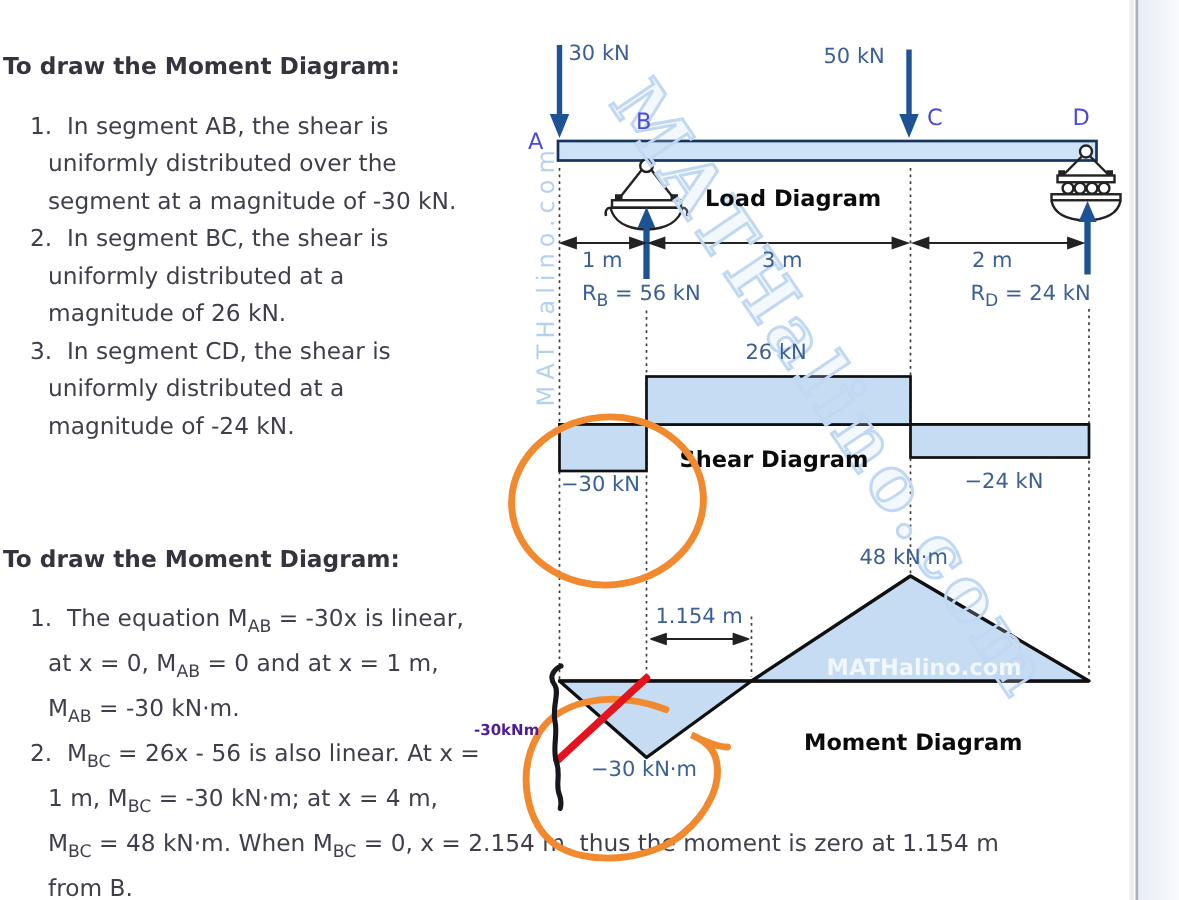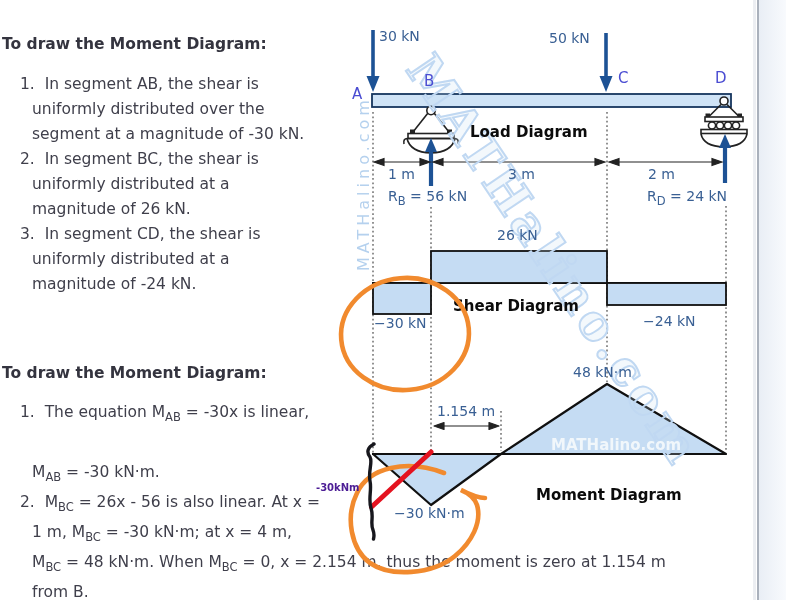--- a/index.html
+++ b/index.html
@@ -126,20 +126,21 @@
   <div class="line" style="left:32px;top:124px">segment at a magnitude of -30 kN.</div>
   <div class="line" style="left:20px;top:149px">2.  In segment BC, the shear is</div>
   <div class="line" style="left:32px;top:174px">uniformly distributed at a</div>
   <div class="line" style="left:32px;top:199px">magnitude of 26 kN.</div>
   <div class="line" style="left:20px;top:224px">3.  In segment CD, the shear is</div>
   <div class="line" style="left:32px;top:249px">uniformly distributed at a</div>
   <div class="line" style="left:32px;top:274px">magnitude of -24 kN.</div>
 
   <div class="h" style="left:2px;top:364px">To draw the Moment Diagram:</div>
   <div class="line" style="left:20px;top:402px">1.  The equation M<sub>AB</sub> = -30x is linear,</div>
+  <div class="line" style="left:32px;top:432px">at x = 0, M<sub>AB</sub> = 0 and at x = 1 m,</div>
   <div class="line" style="left:32px;top:462px">M<sub>AB</sub> = -30 kN·m.</div>
   <div class="line" style="left:20px;top:492px">2.  M<sub>BC</sub> = 26x - 56 is also linear. At x =</div>
   <div class="line" style="left:32px;top:522px">1 m, M<sub>BC</sub> = -30 kN·m; at x = 4 m,</div>
   <div class="line" style="left:32px;top:552px">M<sub>BC</sub> = 48 kN·m. When M<sub>BC</sub> = 0, x = 2.154 m, thus the moment is zero at 1.154 m</div>
   <div class="line" style="left:32px;top:582px">from B.</div>
 
   <div class="dl" style="left:379px;top:28px">30 kN</div>
   <div class="dl" style="left:549px;top:30px">50 kN</div>
   <div class="pl" style="left:352px;top:85px">A</div>
   <div class="pl" style="left:424px;top:72px">B</div>

